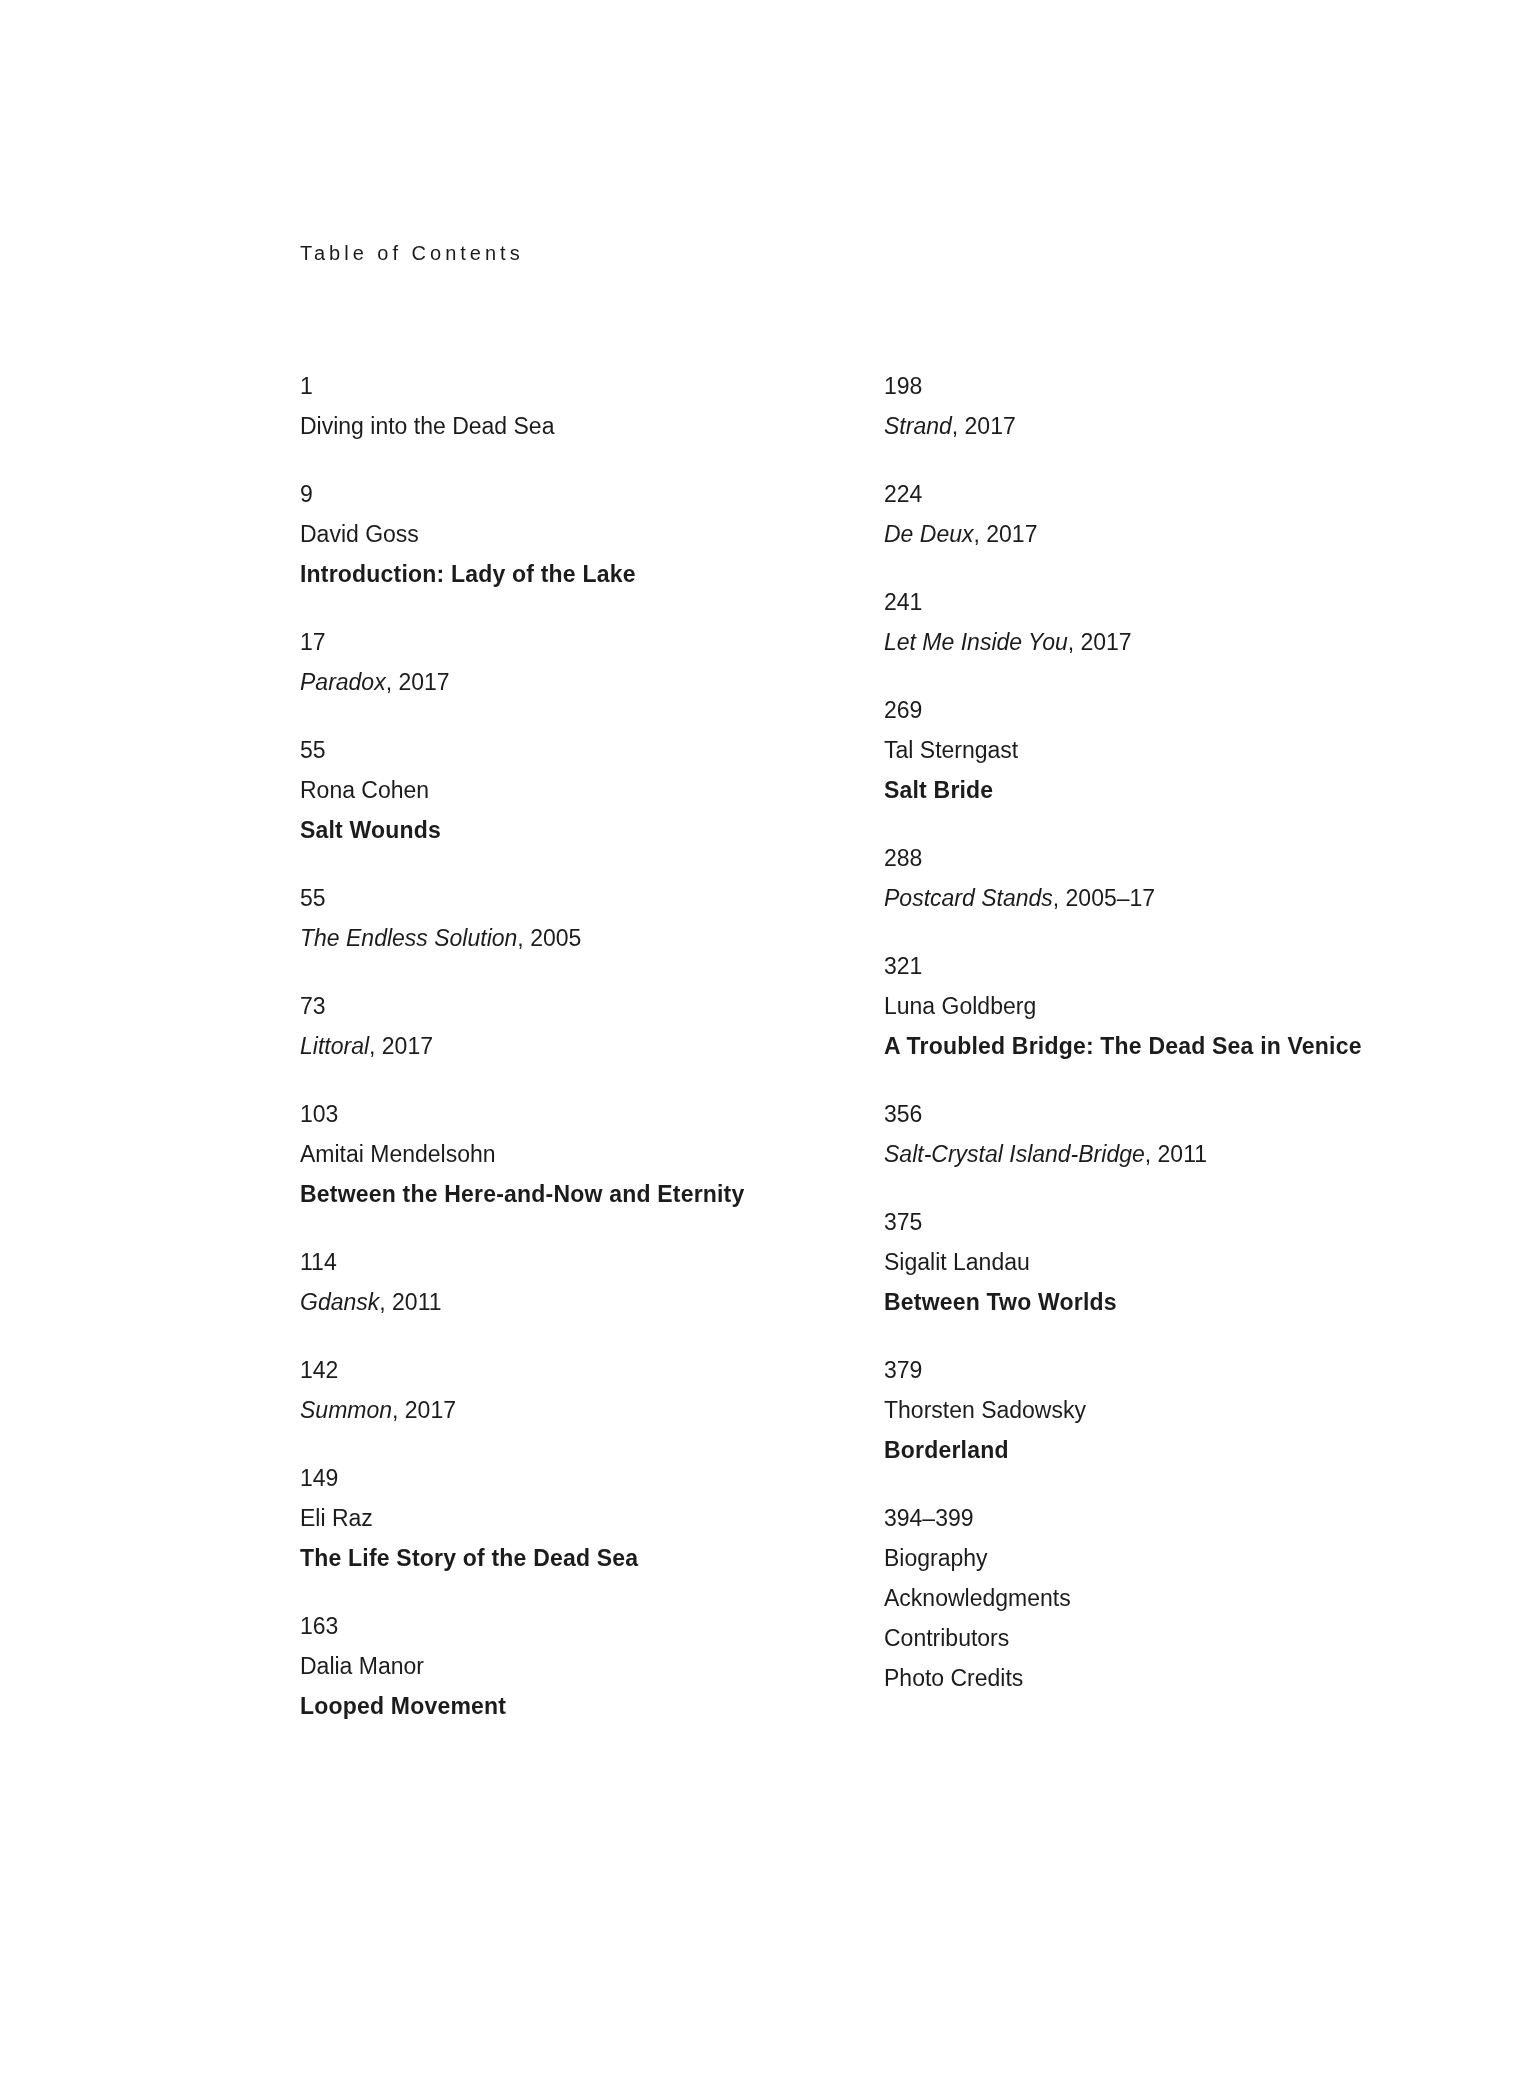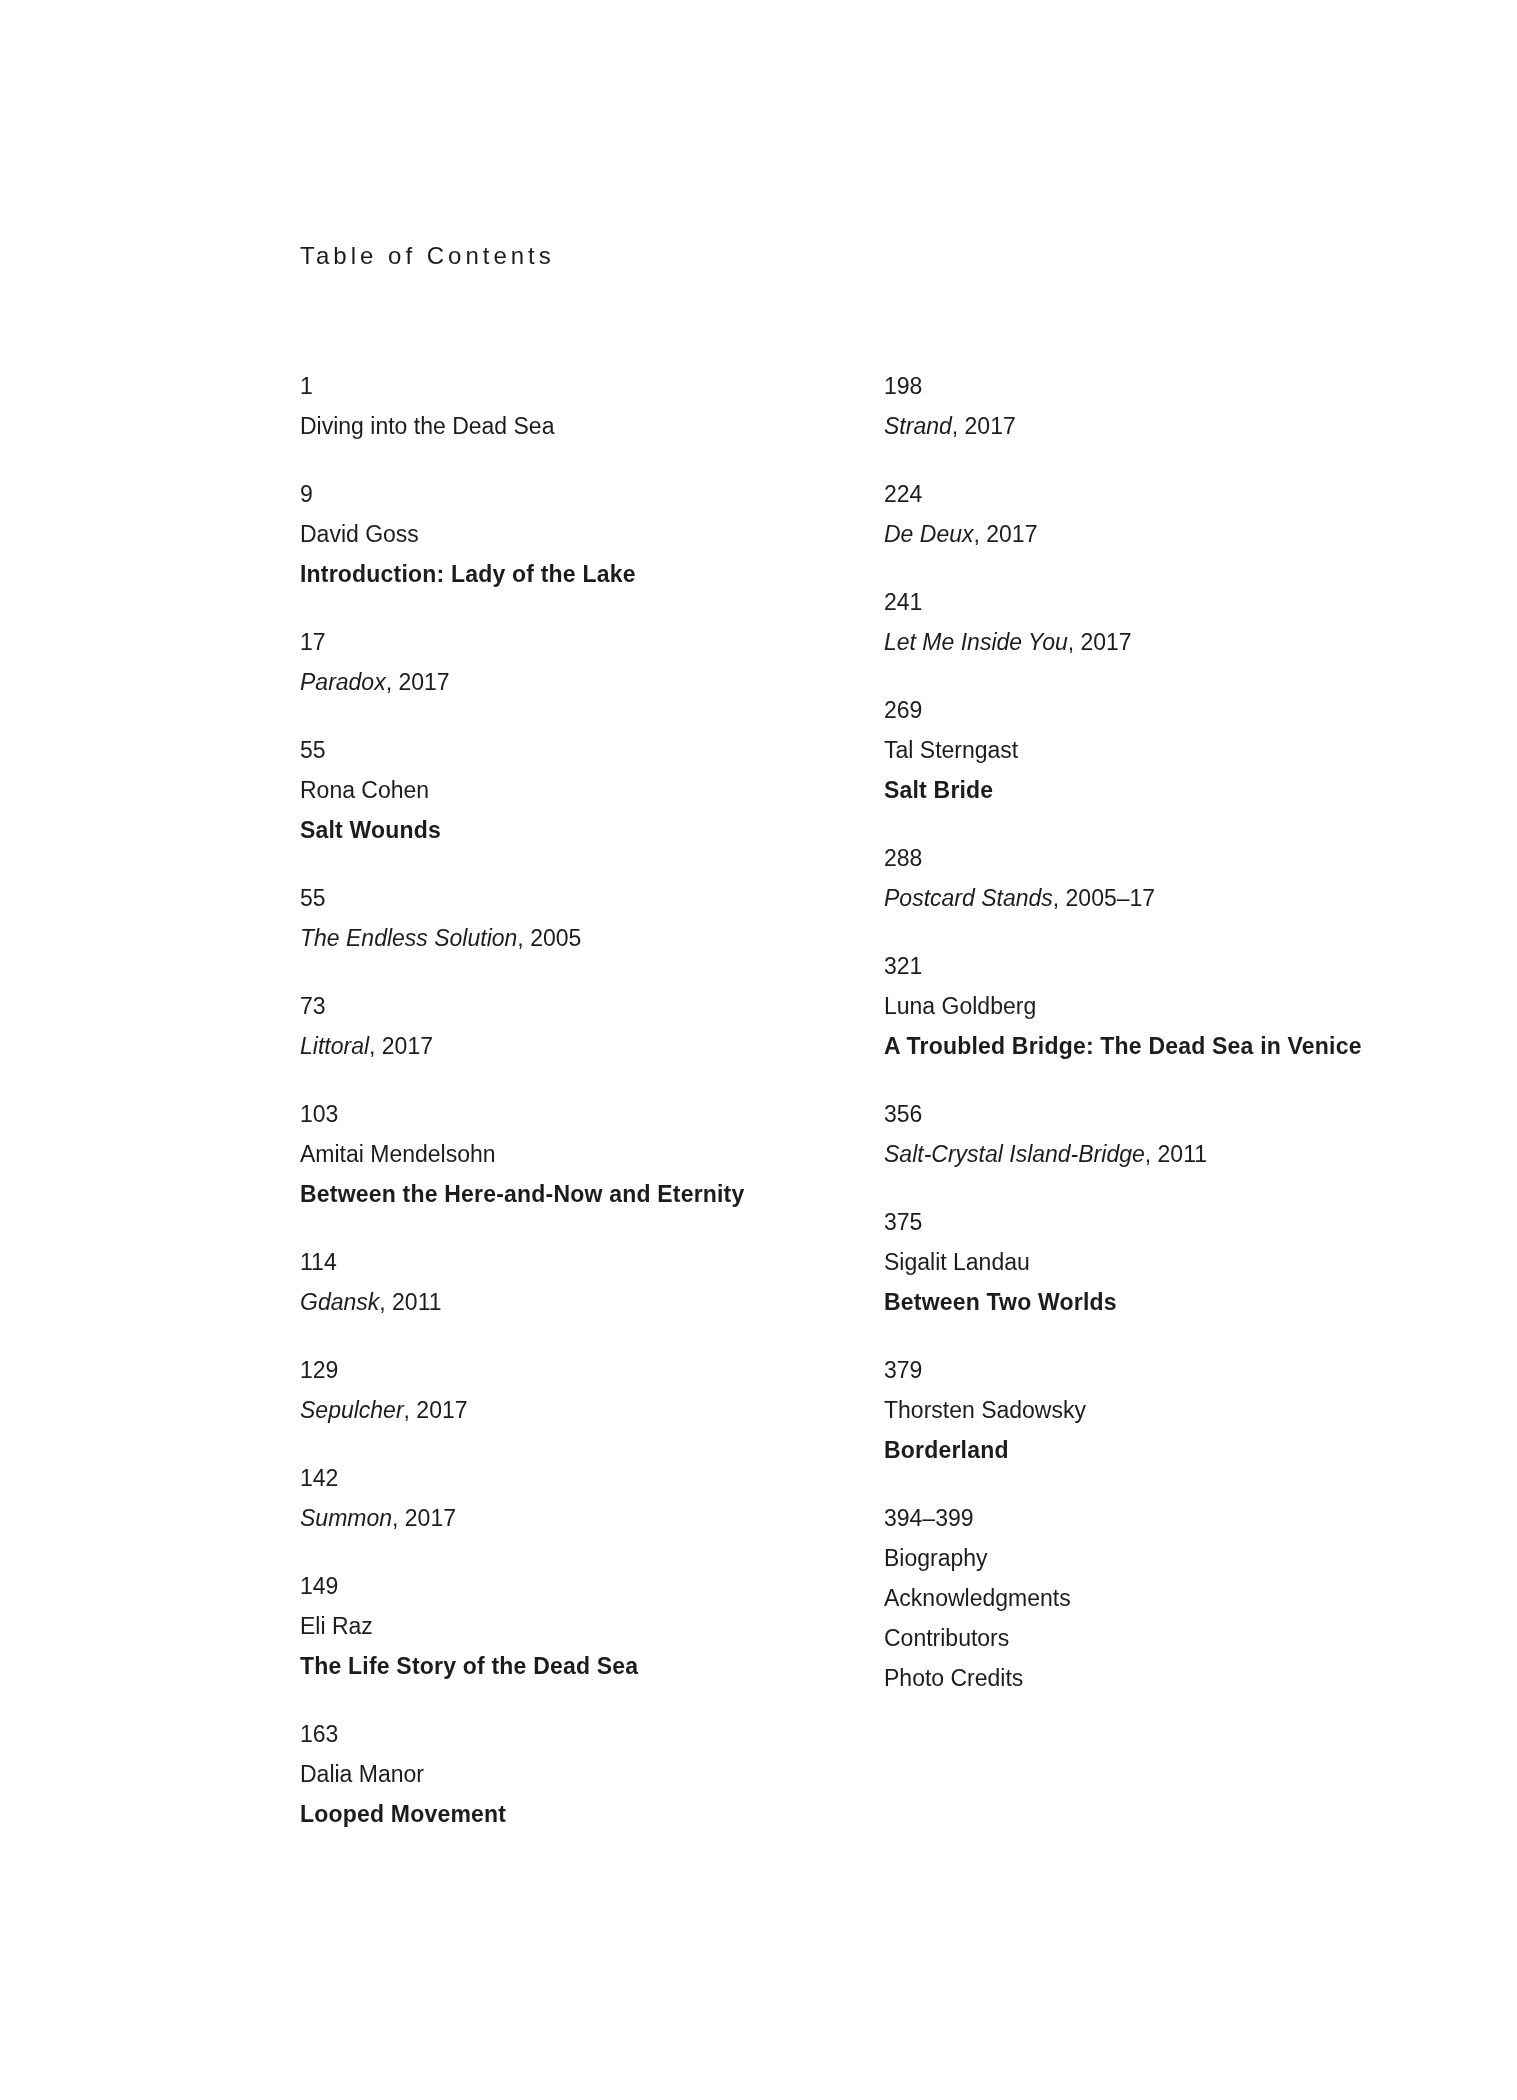--- a/index.html
+++ b/index.html
@@ -14,21 +14,21 @@
     background: #ffffff;
     font-family: "Liberation Sans", "DejaVu Sans", sans-serif;
     color: #1c1c1c;
     overflow: hidden;
   }
   .toc-title {
     position: absolute;
     left: 300px;
     top: 242px;
     margin: 0;
-    font-size: 24px;
+    font-size: 20px;
     font-weight: 400;
     letter-spacing: 4px;
     color: #1c1c1c;
   }
   .col {
     position: absolute;
     top: 366px;
     width: 560px;
   }
   .col-left  { left: 300px; }
@@ -79,24 +79,20 @@
         <div class="line work"><span class="italic">Littoral</span><span>, 2017</span></div>
       </div>
       <div class="entry">
         <div class="line num">103</div>
         <div class="line regular">Amitai Mendelsohn</div>
         <div class="line bold">Between the Here-and-Now and Eternity</div>
       </div>
       <div class="entry">
         <div class="line num">114</div>
         <div class="line work"><span class="italic">Gdansk</span><span>, 2011</span></div>
-      </div>
-      <div class="entry">
-        <div class="line num">129</div>
-        <div class="line work"><span class="italic">Sepulcher</span><span>, 2017</span></div>
       </div>
       <div class="entry">
         <div class="line num">142</div>
         <div class="line work"><span class="italic">Summon</span><span>, 2017</span></div>
       </div>
       <div class="entry">
         <div class="line num">149</div>
         <div class="line regular">Eli Raz</div>
         <div class="line bold">The Life Story of the Dead Sea</div>
       </div>

